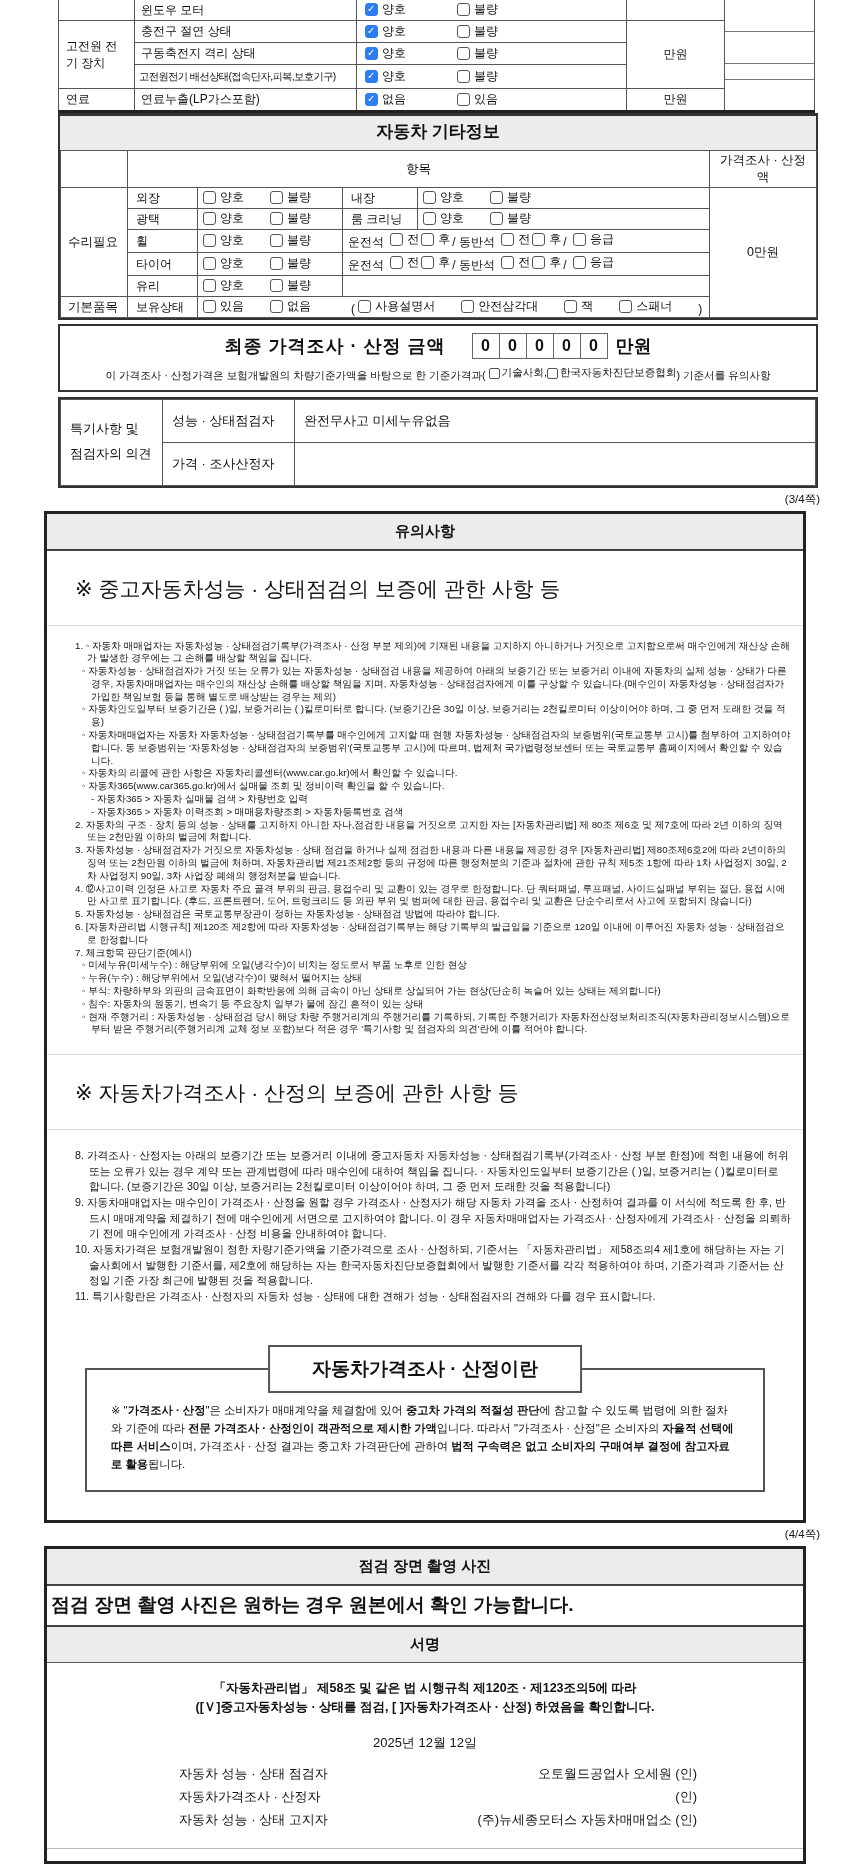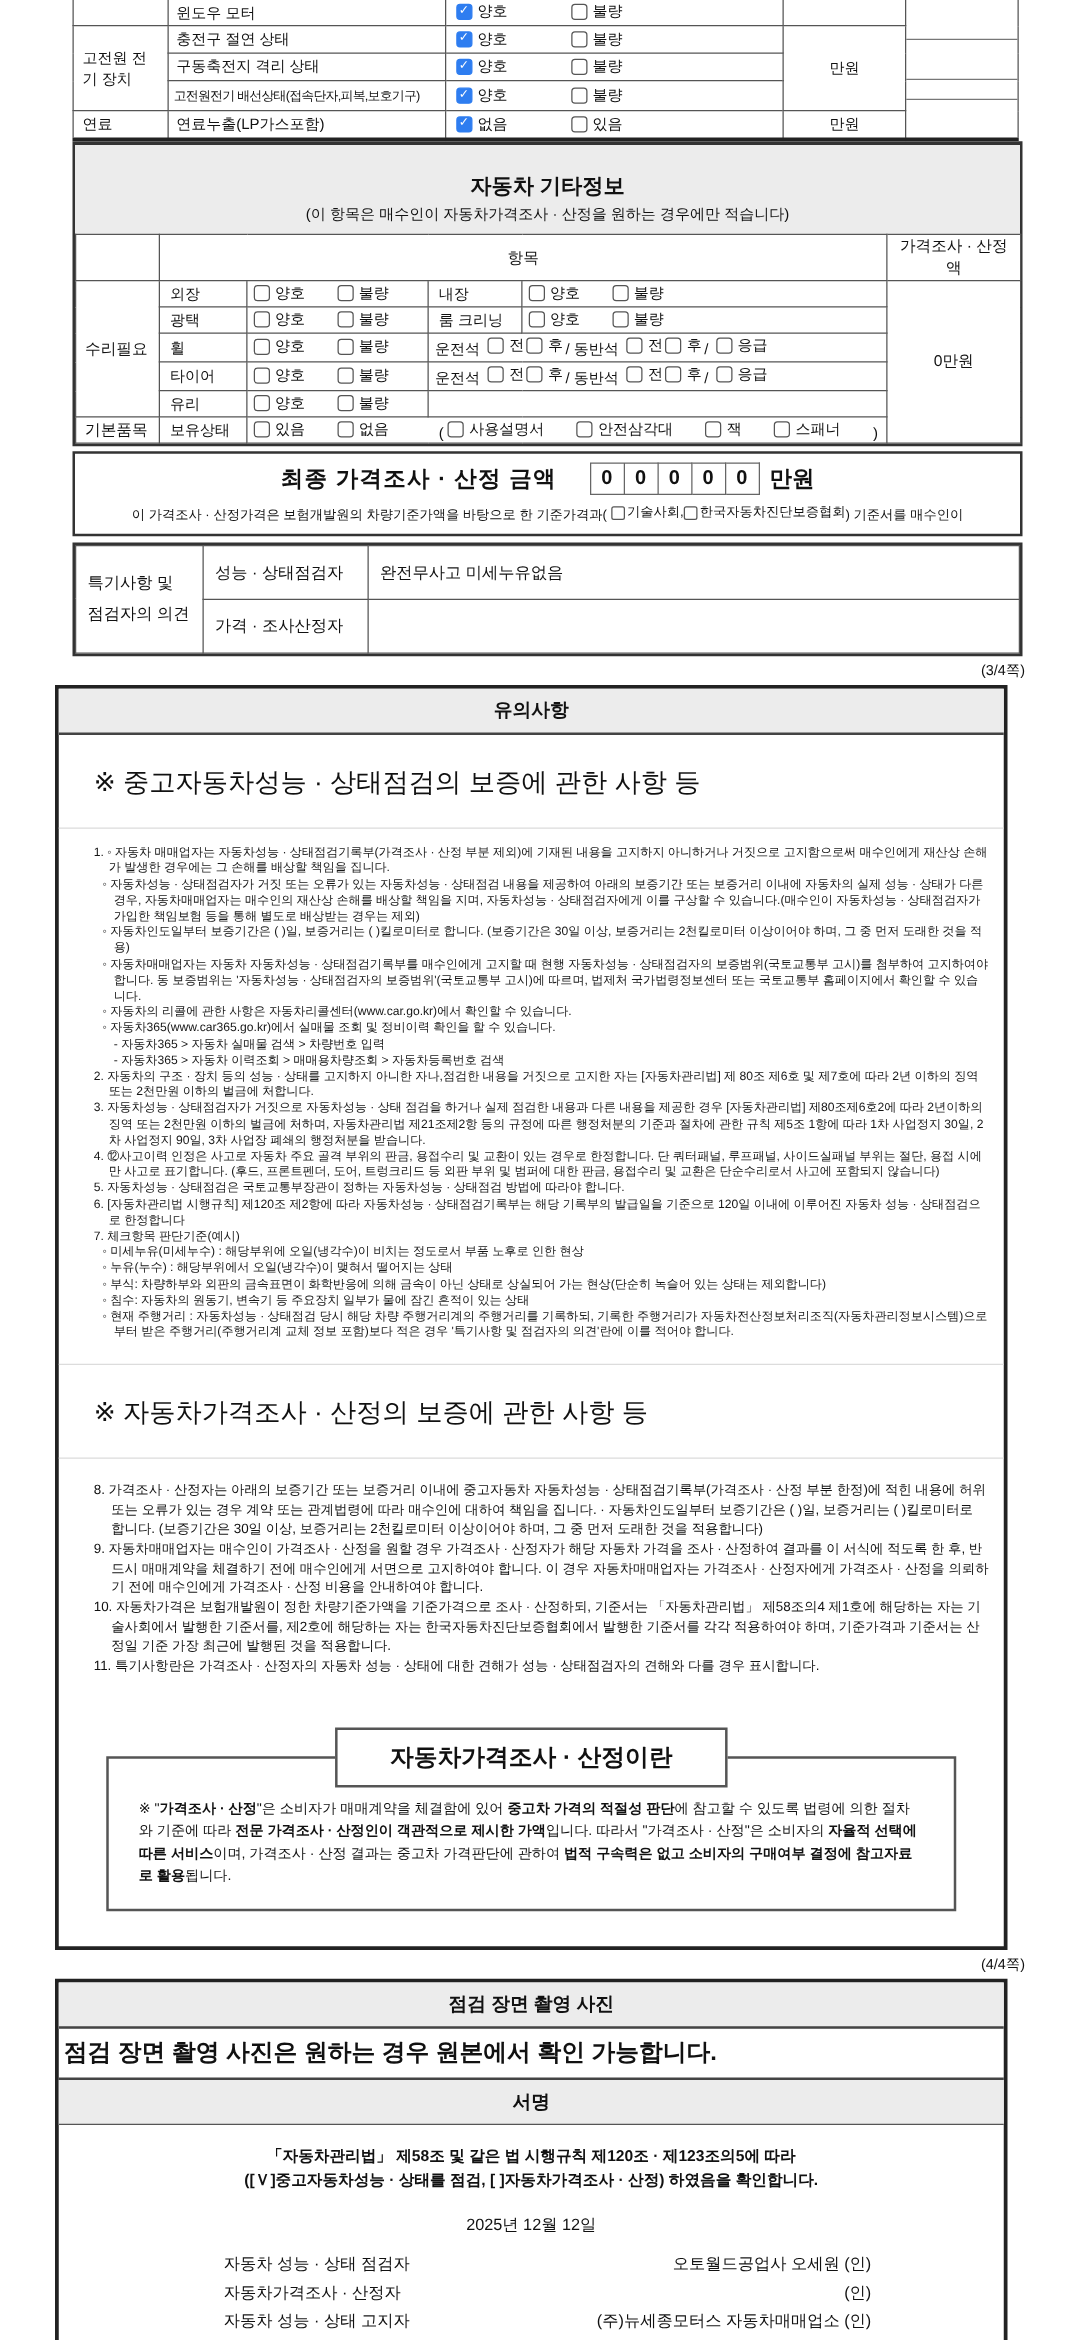--- a/index.html
+++ b/index.html
@@ -23,21 +23,21 @@
   .toptbl .grp{font-size:12px;padding-left:7px;}
   .toptbl .chk{padding-left:8px;}
   .toptbl .chk .cbw:first-child{width:92px;}
   .toptbl .price{text-align:center;}
   .toptbl .squeeze{font-size:10.3px;letter-spacing:-0.6px;white-space:nowrap;padding-left:4px;}
   .rcwrap{position:relative;height:104px;}
   .rline{position:absolute;left:-7px;right:-7px;border-top:1px solid #777;}
 
   
   .blk{width:756px;margin-left:58px;border:2px solid #333;background:#fff;}
-  .sec-head{background:#ececec;text-align:center;padding:21px 0 7px;}
+  .sec-head{background:#ececec;text-align:center;padding:4px 0 7px;}
   .sec-title{font-size:17px;font-weight:bold;}
   .sec-sub{font-size:12px;margin-top:3px;}
 
   .etctbl{width:100%;}
   .etctbl td{font-size:12px;padding:1px 5px;}
   .etctbl .hdr{text-align:center;font-size:12.5px;height:23px;}
   .etctbl .lab{padding-left:8px;}
   .etctbl .chk .cbw{margin-right:26px;}
   .etctbl .grp{text-align:left;padding-left:7px;font-size:12.5px;}
   .etctbl .pricecell{text-align:center;font-size:12.5px;}
@@ -162,21 +162,20 @@
               <span>있음</span>
             </span></td>
           <td class="price" rowspan="1">만원</td>
         </tr>
       </tbody>
   </table>
 
   <div class="blk" style="border-top-width:3px;margin-top:0;">
     <div class="sec-head">
       <div class="sec-title">자동차 기타정보</div>
-      <div class="sec-sub">(이 항목은 매수인이 자동차가격조사 · 산정을 원하는 경우에만 적습니다)</div>
     </div>
     <table class="etctbl">
       <colgroup>
           <col style="width:67px">
           <col style="width:70px">
           <col style="width:145px">
           <col style="width:75px">
           <col style="width:292px">
           <col style="width:107px">
         </colgroup>
@@ -319,21 +318,21 @@
       <span class="finallabel">최종 가격조사 · 산정 금액</span>
       <span><span class="digit">0</span><span class="digit">0</span><span class="digit">0</span><span class="digit">0</span><span class="digit">0</span></span>
       <span class="digitunit" style="margin-left:-18px;">만원</span>
     </div>
     <div class="finalnote"><span class="t">이 가격조사 · 산정가격은 보험개발원의 차량기준가액을 바탕으로 한 기준가격과(</span> <span class="cbw">
           <span class="cb sm"></span>
           <span>기술사회,</span>
         </span><span class="cbw">
           <span class="cb sm"></span>
           <span>한국자동차진단보증협회</span>
-        </span><span class="t">) 기준서를 매수인이</span> </div>
+        </span><span class="t">) 기준서를 유의사항</span> </div>
   </div>
 
   <div class="blk" style="margin-top:5px;">
     <table class="spctbl">
       <colgroup>
           <col style="width:102px">
           <col style="width:132px">
           <col>
         </colgroup>
       <tbody>

